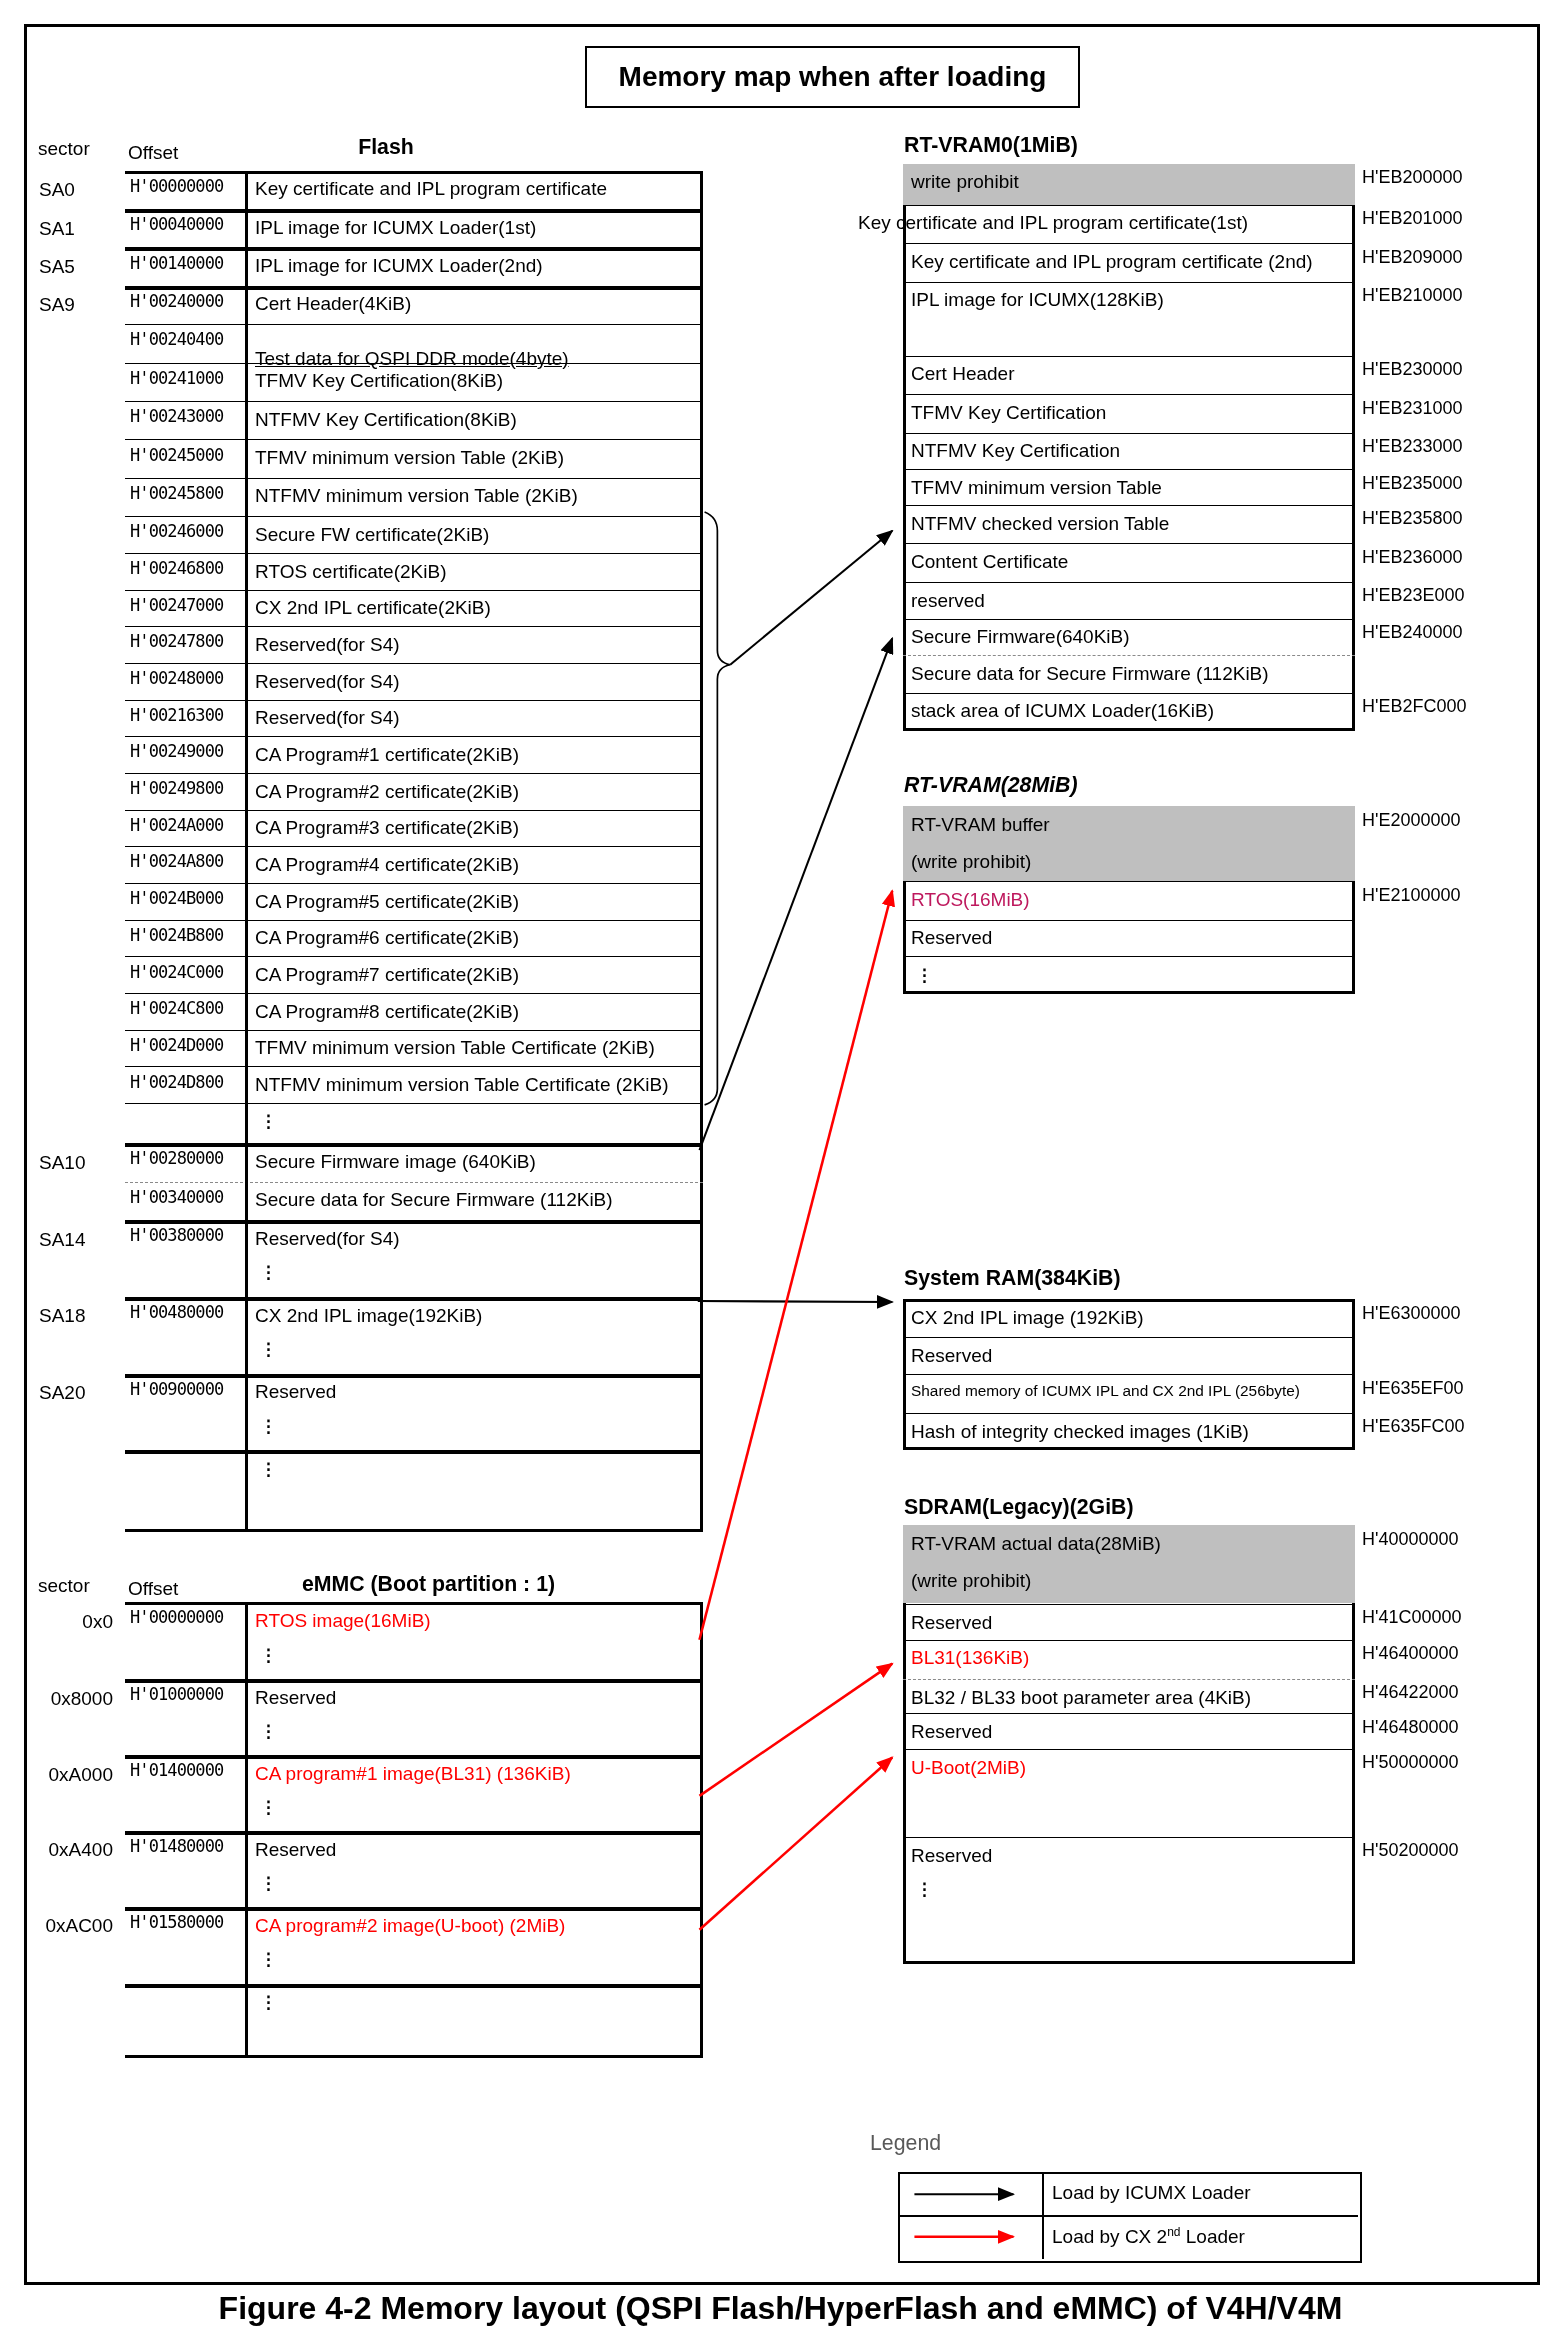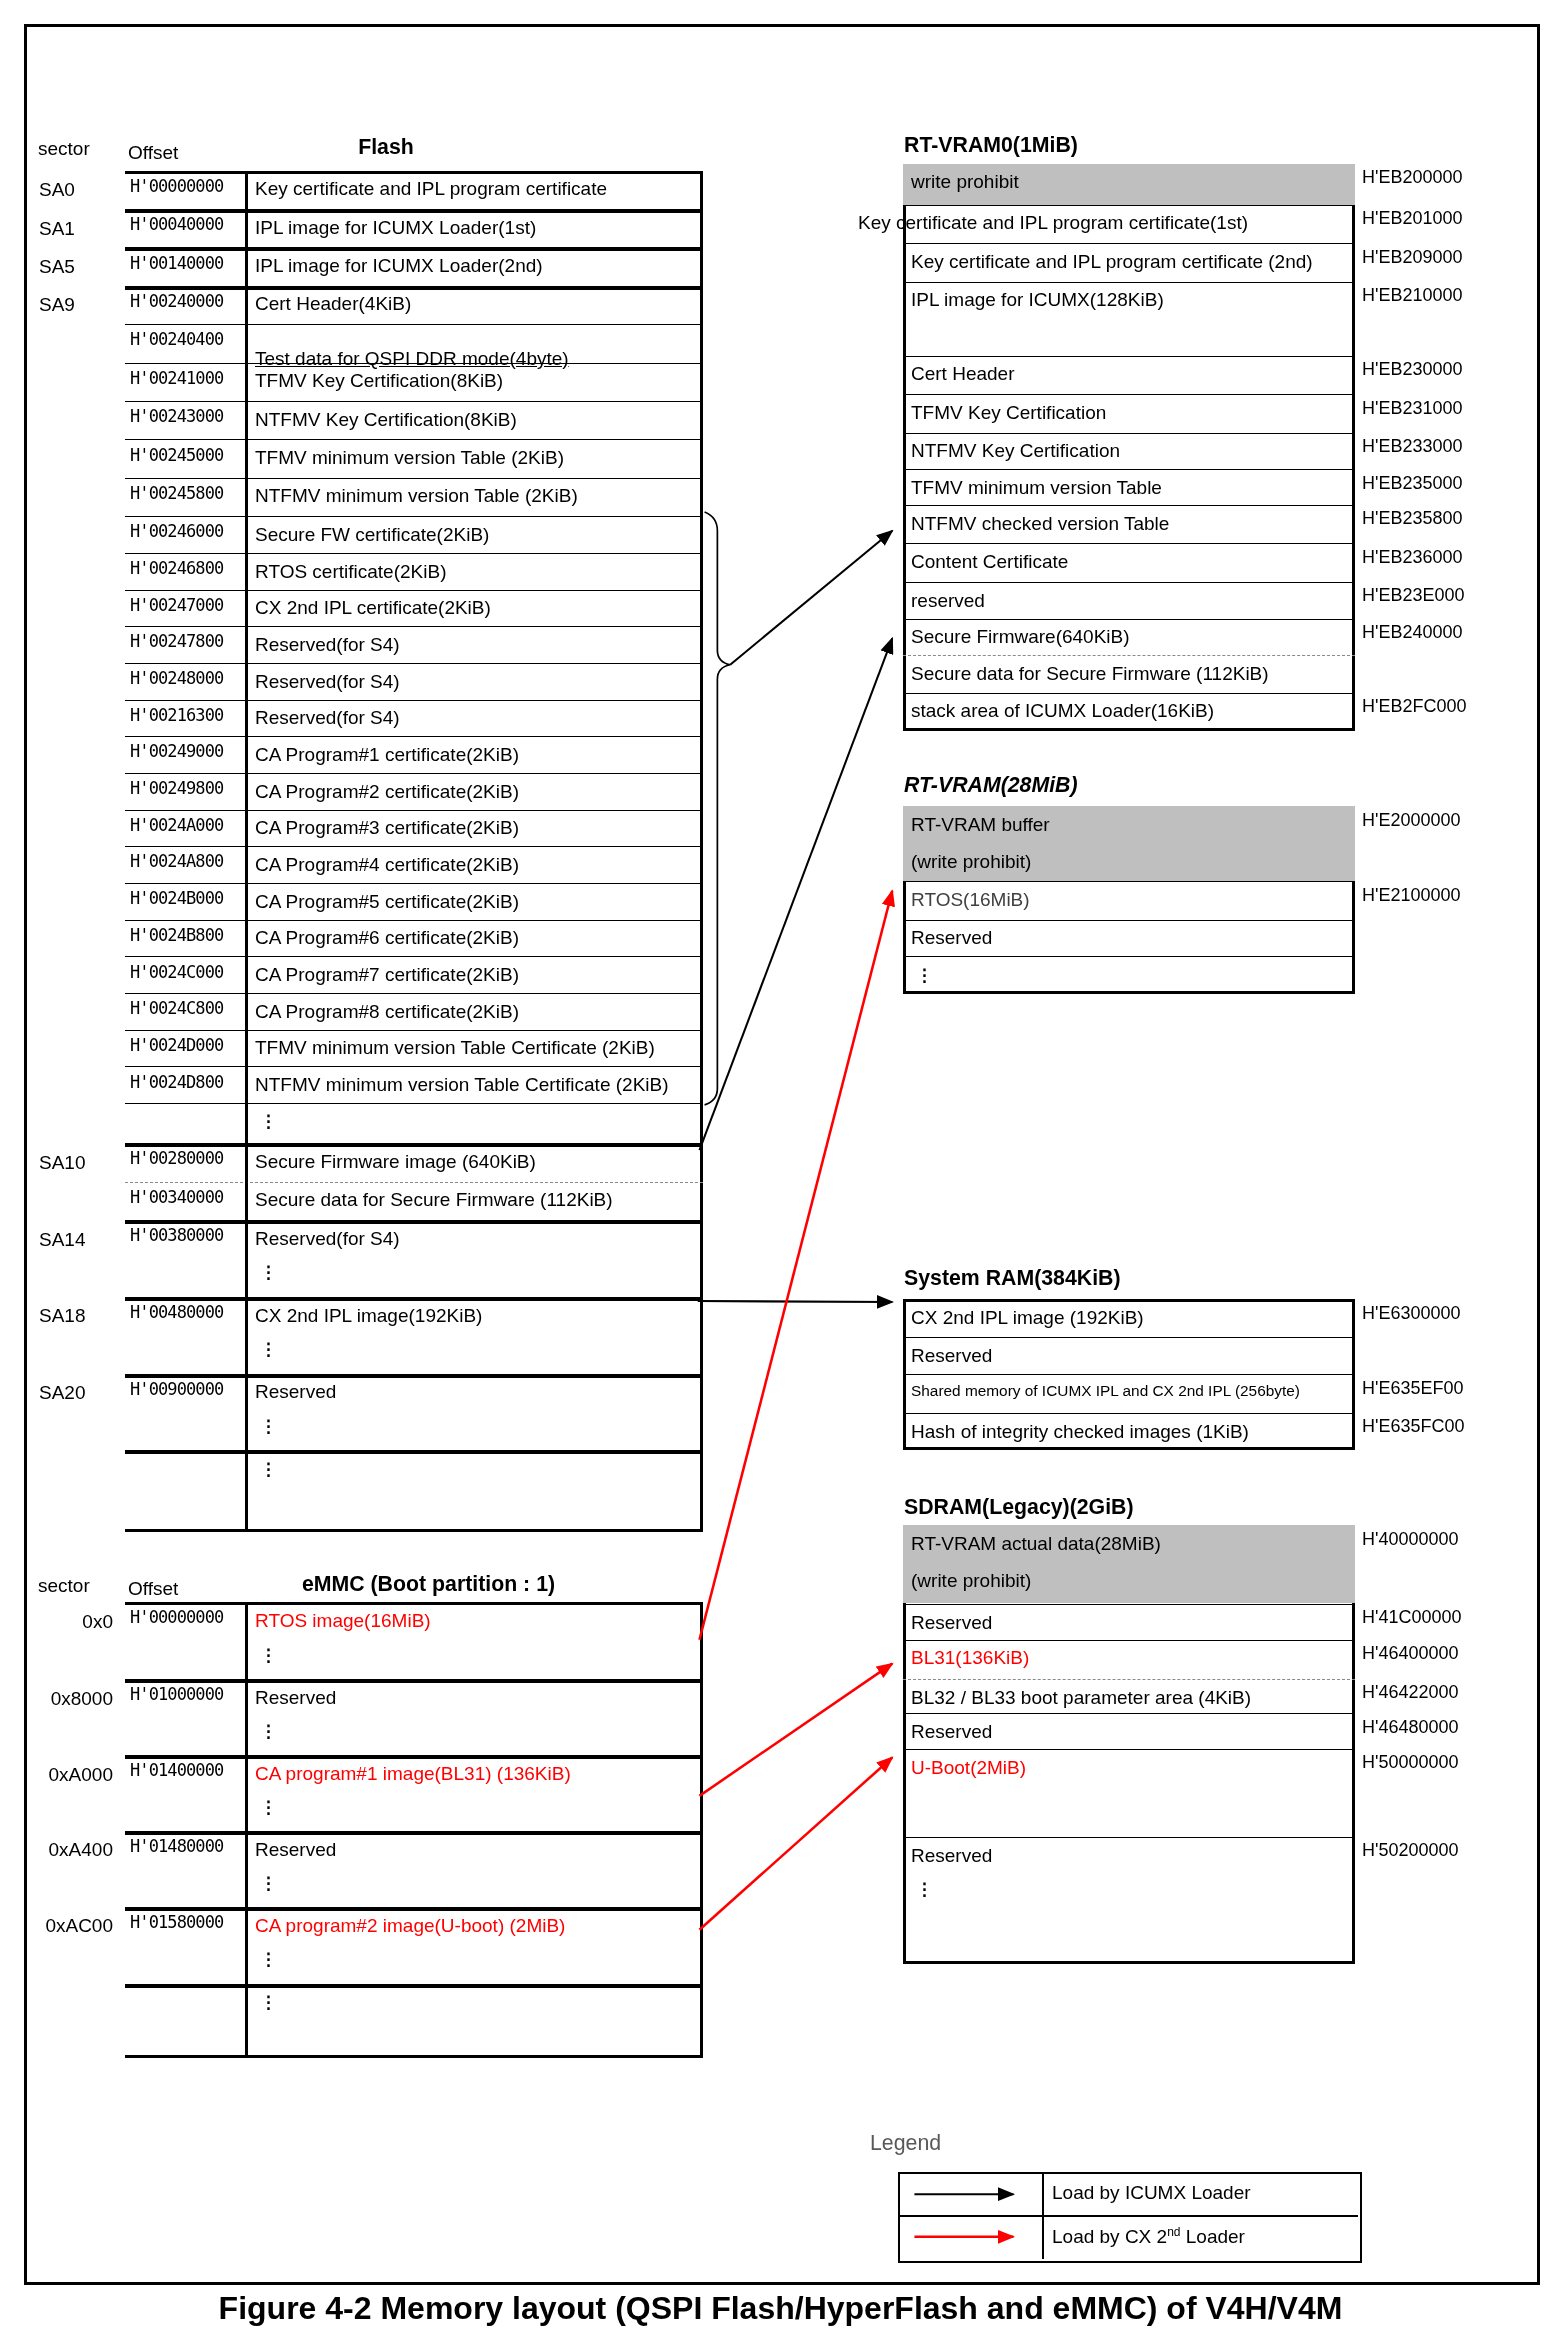--- a/index.html
+++ b/index.html
@@ -23,20 +23,23 @@
   sup{font-size:12px;}
   svg{position:absolute;left:0;top:0;pointer-events:none;}
 </style>
 </head>
 <body>
 
 <div id="canvas">
 
   <div class="abs figure-border" style="left:24px;top:24px;width:1510px;height:2255px;"></div>
 
+  <div class="abs title-box" style="left:585px;top:46px;width:491px;height:58px;">
+    <span>Memory map when after loading</span>
+  </div>
 
   <div class="abs colhead" style="left:38px;top:138px;">sector</div>
   <div class="abs colhead" style="left:128px;top:142px;">Offset</div>
   <div class="abs tabletitle" style="left:245px;top:135px;width:282px;text-align:center;">Flash</div>
 
   <div class="abs colhead" style="left:38px;top:1575px;">sector</div>
   <div class="abs colhead" style="left:128px;top:1578px;">Offset</div>
   <div class="abs tabletitle" style="left:245px;top:1572px;width:367px;text-align:center;">eMMC (Boot partition : 1)</div>
 
   <div class="abs tabletitle" style="left:904px;top:133px;">RT-VRAM0(1MiB)</div>
@@ -222,21 +225,21 @@
       <div class="abs rowlabel" style="left: 911px; top: 663px;">Secure data for Secure Firmware (112KiB)</div>
       <div class="abs" style="left: 903px; top: 693px; width: 452px; height: 38px; box-sizing: border-box; border-top: 1.7px solid rgb(0, 0, 0);"></div>
       <div class="abs rowlabel" style="left: 911px; top: 700px;">stack area of ICUMX Loader(16KiB)</div>
       <div class="abs addr" style="left: 1362px; top: 696px;">H'EB2FC000</div>
       <div class="abs" style="left: 903px; top: 806px; width: 452px; height: 188px; border-width: 3.4px; border-style: solid; border-color: rgb(0, 0, 0); box-sizing: border-box;"></div>
       <div class="abs" style="left: 903px; top: 806px; width: 452px; height: 75px; box-sizing: border-box; background: rgb(191, 191, 191);"></div>
       <div class="abs rowlabel" style="left: 911px; top: 814px;">RT-VRAM buffer</div>
       <div class="abs rowlabel" style="left: 911px; top: 851px;">(write prohibit)</div>
       <div class="abs addr" style="left: 1362px; top: 810px;">H'E2000000</div>
       <div class="abs" style="left: 903px; top: 881px; width: 452px; height: 38px; box-sizing: border-box; border-top: 1.7px solid rgb(0, 0, 0);"></div>
-      <div class="abs rowlabel" style="left: 911px; top: 889px; color: #404040;">RTOS(16MiB)</div>
+      <div class="abs rowlabel" style="left: 911px; top: 889px; color: #be185d;">RTOS(16MiB)</div>
       <div class="abs addr" style="left: 1362px; top: 885px;">H'E2100000</div>
       <div class="abs" style="left: 903px; top: 920px; width: 452px; height: 37px; box-sizing: border-box; border-top: 1.7px solid rgb(0, 0, 0);"></div>
       <div class="abs rowlabel" style="left: 911px; top: 927px;">Reserved</div>
       <div class="abs" style="left: 903px; top: 956px; width: 452px; height: 38px; box-sizing: border-box; border-top: 1.7px solid rgb(0, 0, 0);"></div>
       <div class="abs sub" style="left: 916px; top: 967px;">⋮</div>
       <div class="abs" style="left: 903px; top: 1299px; width: 452px; height: 151px; border-width: 3.4px; border-style: solid; border-color: rgb(0, 0, 0); box-sizing: border-box;"></div>
       <div class="abs" style="left: 903px; top: 1299px; width: 452px; height: 38px; box-sizing: border-box;"></div>
       <div class="abs rowlabel" style="left: 911px; top: 1307px;">CX 2nd IPL image (192KiB)</div>
       <div class="abs addr" style="left: 1362px; top: 1303px;">H'E6300000</div>
       <div class="abs" style="left: 903px; top: 1337px; width: 452px; height: 38px; box-sizing: border-box; border-top: 1.7px solid rgb(0, 0, 0);"></div>

